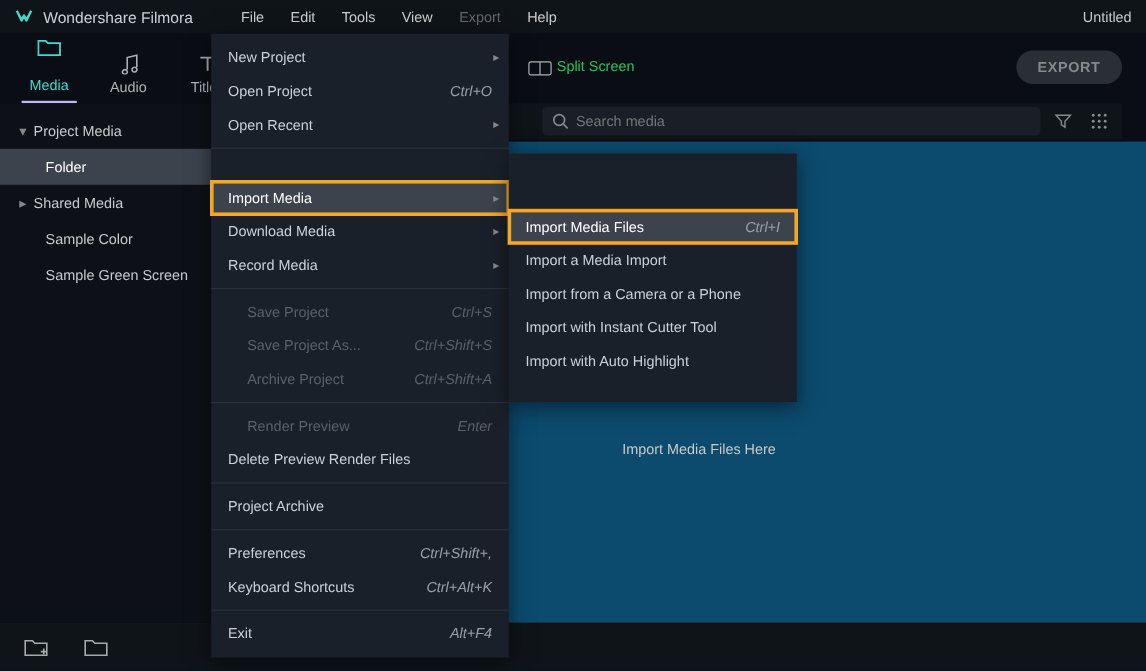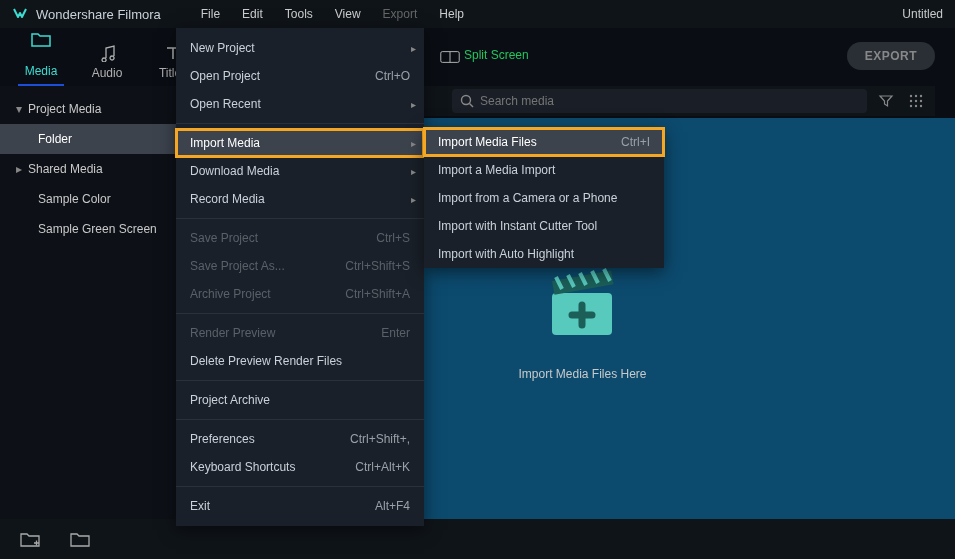--- a/index.html
+++ b/index.html
@@ -10,21 +10,21 @@
 .titlebar .logo { width: 16px; height: 16px; margin-right: 8px; display:flex; align-items:center; justify-content:center; }
 .titlebar .app-name { font-size: 13px; }
 .titlebar .menubar { display: flex; margin-left: 30px; gap: 2px; }
 .titlebar .menubar span { padding: 4px 10px; color: #ccc; cursor: pointer; }
 .titlebar .menubar .inactive { color: #666; }
 .titlebar .doc-title { margin-left: auto; font-size: 12px; color: #c9c9c9; }
 
 .toolrow { height: 58px; background: #0a0e14; display: flex; align-items: center; position: relative; }
 .tool-tabs { display: flex; padding-left: 18px; gap: 20px; align-items: flex-end; height: 100%; }
 .tool-tab { display:flex; flex-direction:column; align-items:center; justify-content:flex-end; gap:4px; width:46px; color:#b0b0b0; height:100%; padding-bottom:6px; cursor:pointer; }
-.tool-tab.active { color:#3ddbd0; border-bottom: 2px solid #1d4ed8; gap: 16px; }
+.tool-tab.active { color:#3ddbd0; border-bottom: 2px solid #c4b5fd; gap: 16px; }
 .tool-icon { width:20px; height:18px; display:flex; align-items:center; justify-content:center; }
 .split-screen-tab { position:absolute; left:440px; display:flex; flex-direction:row; align-items:flex-start; gap:4px; color:#22c55e; cursor:pointer; }
 .export-btn { position:absolute; right:20px; top:14px; background:#2a2f36; color:#888; padding:7px 18px; border-radius:16px; font-weight:bold; font-size:12px; letter-spacing:0.5px; }
 
 .subrow { position:absolute; top:86px; left:210px; right:20px; height:30px; background:#0f1419; display:flex; align-items:center; padding:0 8px; gap:8px; }
 .subrow .chev { color:#888; padding:0 6px; cursor:pointer; }
 .subrow .search { flex:1; background:#1a1f27; border-radius:4px; height:24px; display:flex; align-items:center; padding:0 8px; color:#888; margin-left:210px;}
 .subrow .search input { background:transparent; border:none; outline:none; color:#c9d1d9; flex:1; margin-left:6px; font-size:12px;}
 .subrow .iconbtn { width:22px; height:22px; display:flex; align-items:center; justify-content:center; color:#888; cursor:pointer;}
 
@@ -36,29 +36,29 @@
 .side-item .count { margin-left:auto; padding-right:14px; color:#aaa; }
 
 .main { position:absolute; top:118px; left:210px; right:0; bottom:40px; background:#0c4a6e; display:flex; flex-direction:column; align-items:center; justify-content:center; gap:20px; }
 .main .import-label { color:#c9c9c9; }
 
 .footer { position:absolute; bottom:0; left:0; right:0; height:40px; background:#0f1419; display:flex; align-items:center; padding-left:20px; gap:30px;}
 .footer .fbtn { color:#aaa; cursor:pointer; }
 
 .dropdown { position:absolute; top:28px; left:176px; width:248px; background:#1a2029; box-shadow:0 4px 16px rgba(0,0,0,.5); z-index:10; padding:6px 0; }
 .dd-item { display:flex; align-items:center; height:28px; padding:0 14px; color:#c9d1d9; cursor:pointer; position:relative; }
-.dd-item.disabled { color:#5a6068; }
-.dd-item .shortcut { margin-left:auto; color:#9aa0a8; font-size:12px; }
+.dd-item.disabled { color:#5a6068;margin-left:16px; }
+.dd-item .shortcut { margin-left:auto; color:#9aa0a8; font-size:12px;font-style:italic; }
 .dd-item.disabled .shortcut { color:#5a6068; }
 .dd-item .sub-caret { position:absolute; right:8px; color:#888; font-size:10px; }
 .dd-sep { height:1px; background:#2a313b; margin:5px 0; }
 .dd-item.highlight { background:#3c434d; color:#fff; }
-.dd-item.boxed { outline:3px solid #f5a623; outline-offset:-2px; }
-
-.submenu { position:absolute; top:128px; left:424px; width:240px; background:#1a2029; box-shadow:0 4px 16px rgba(0,0,0,.5); z-index:11; padding:0 0; }
+.dd-item.boxed { outline:3px solid #f5a623; outline-offset:-2px;margin-top:27px; }
+
+.submenu { position:absolute; top:128px; left:424px; width:240px; background:#1a2029; box-shadow:0 4px 16px rgba(0,0,0,.5); z-index:11; padding:20px 0; }
 
 svg { display:block; }
 </style>
 </head>
 <body>
 <div class="app">
 
 <div class="titlebar">
   <span class="logo">
     <svg width="16" height="16" viewBox="0 0 16 16">

